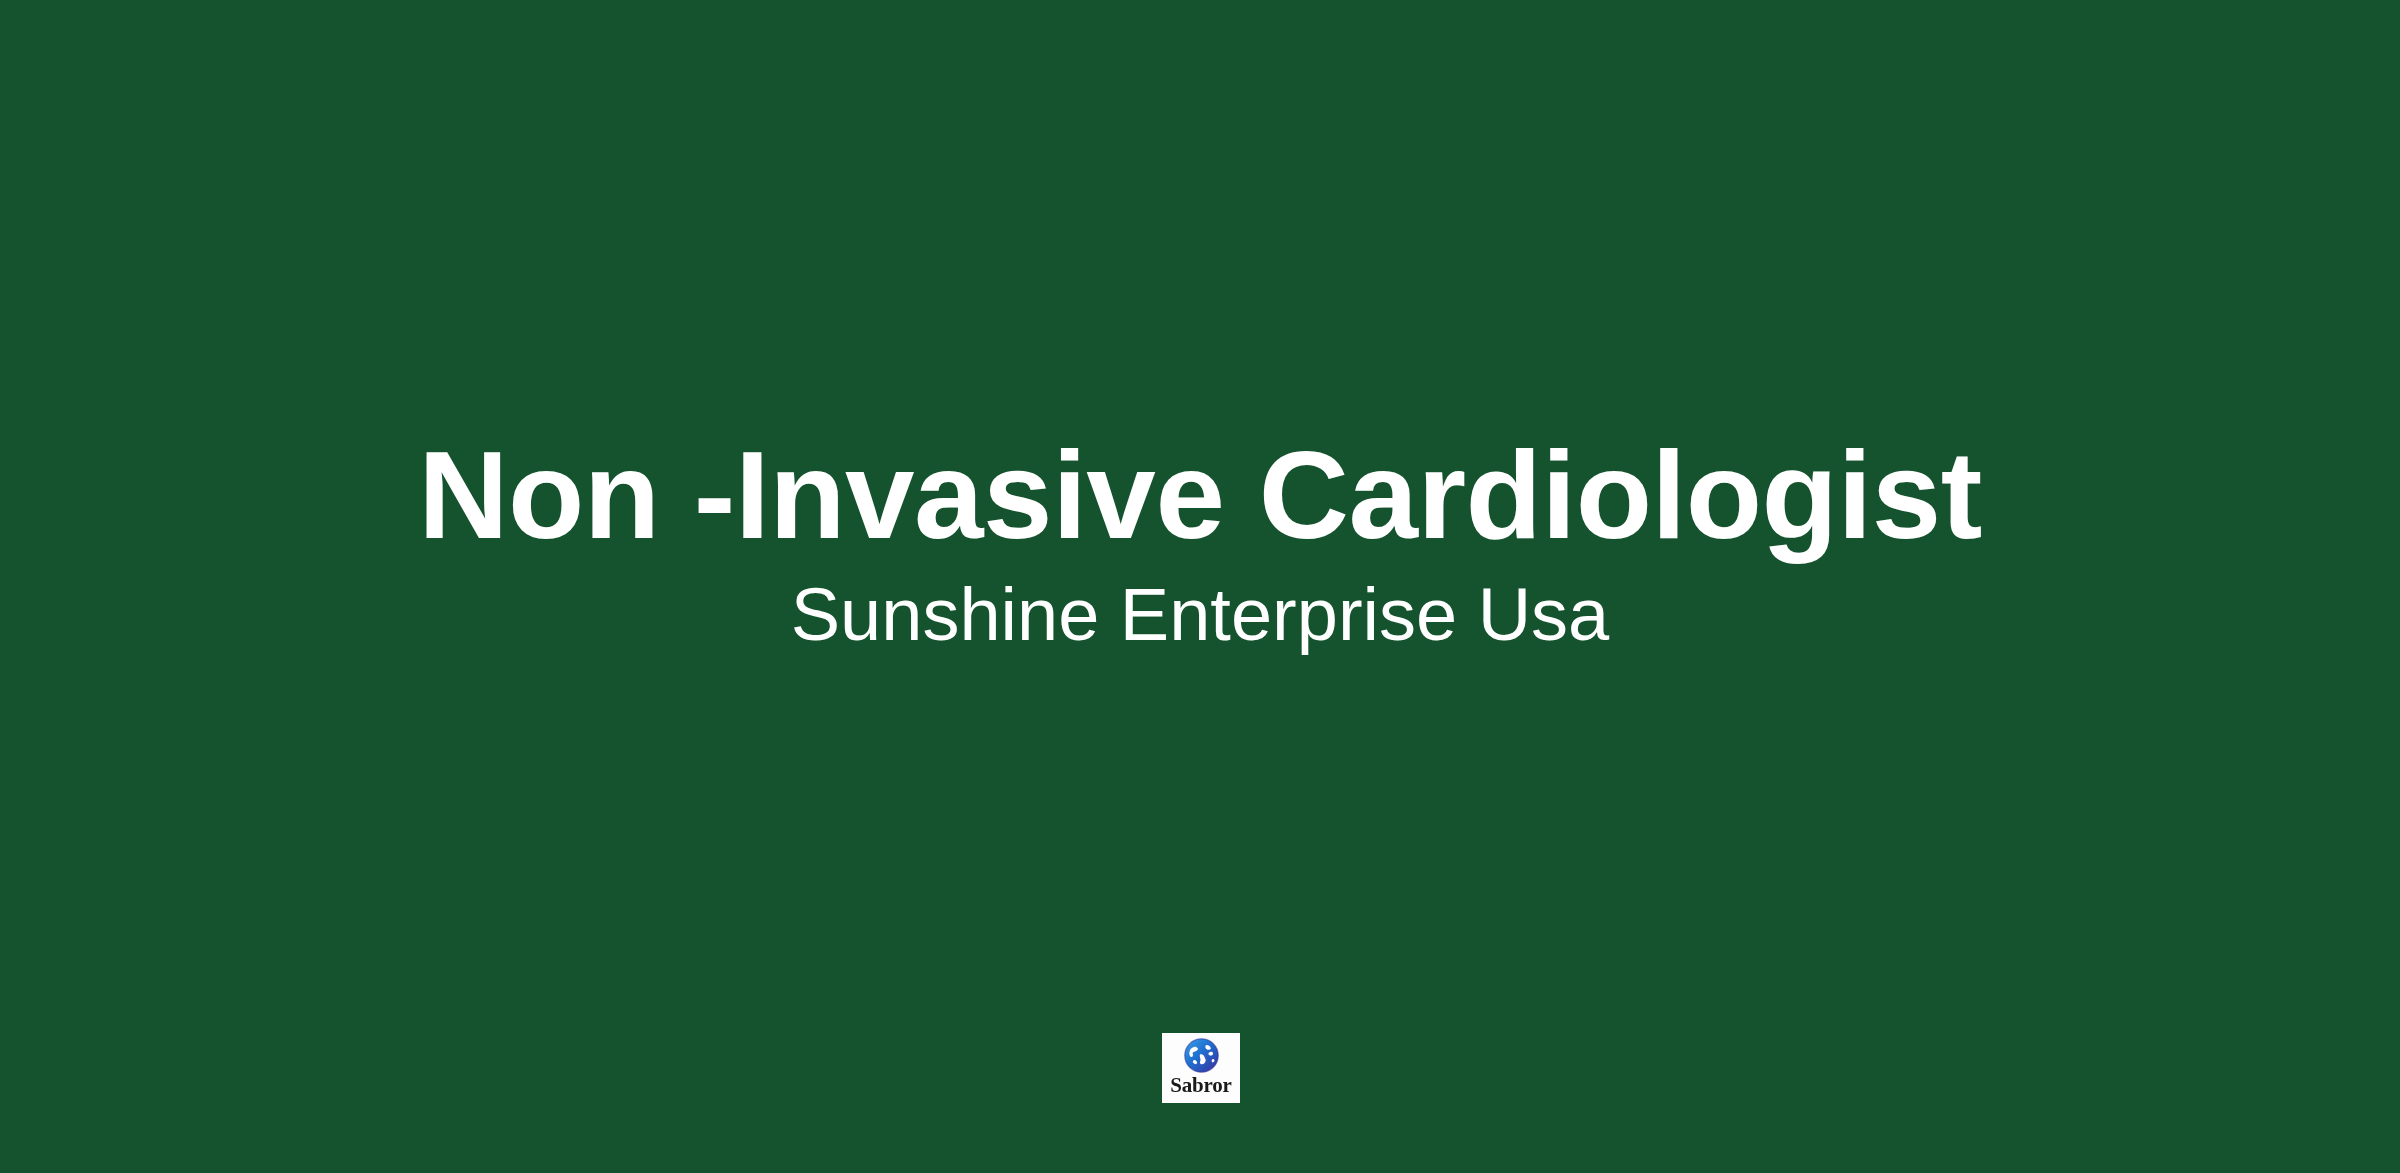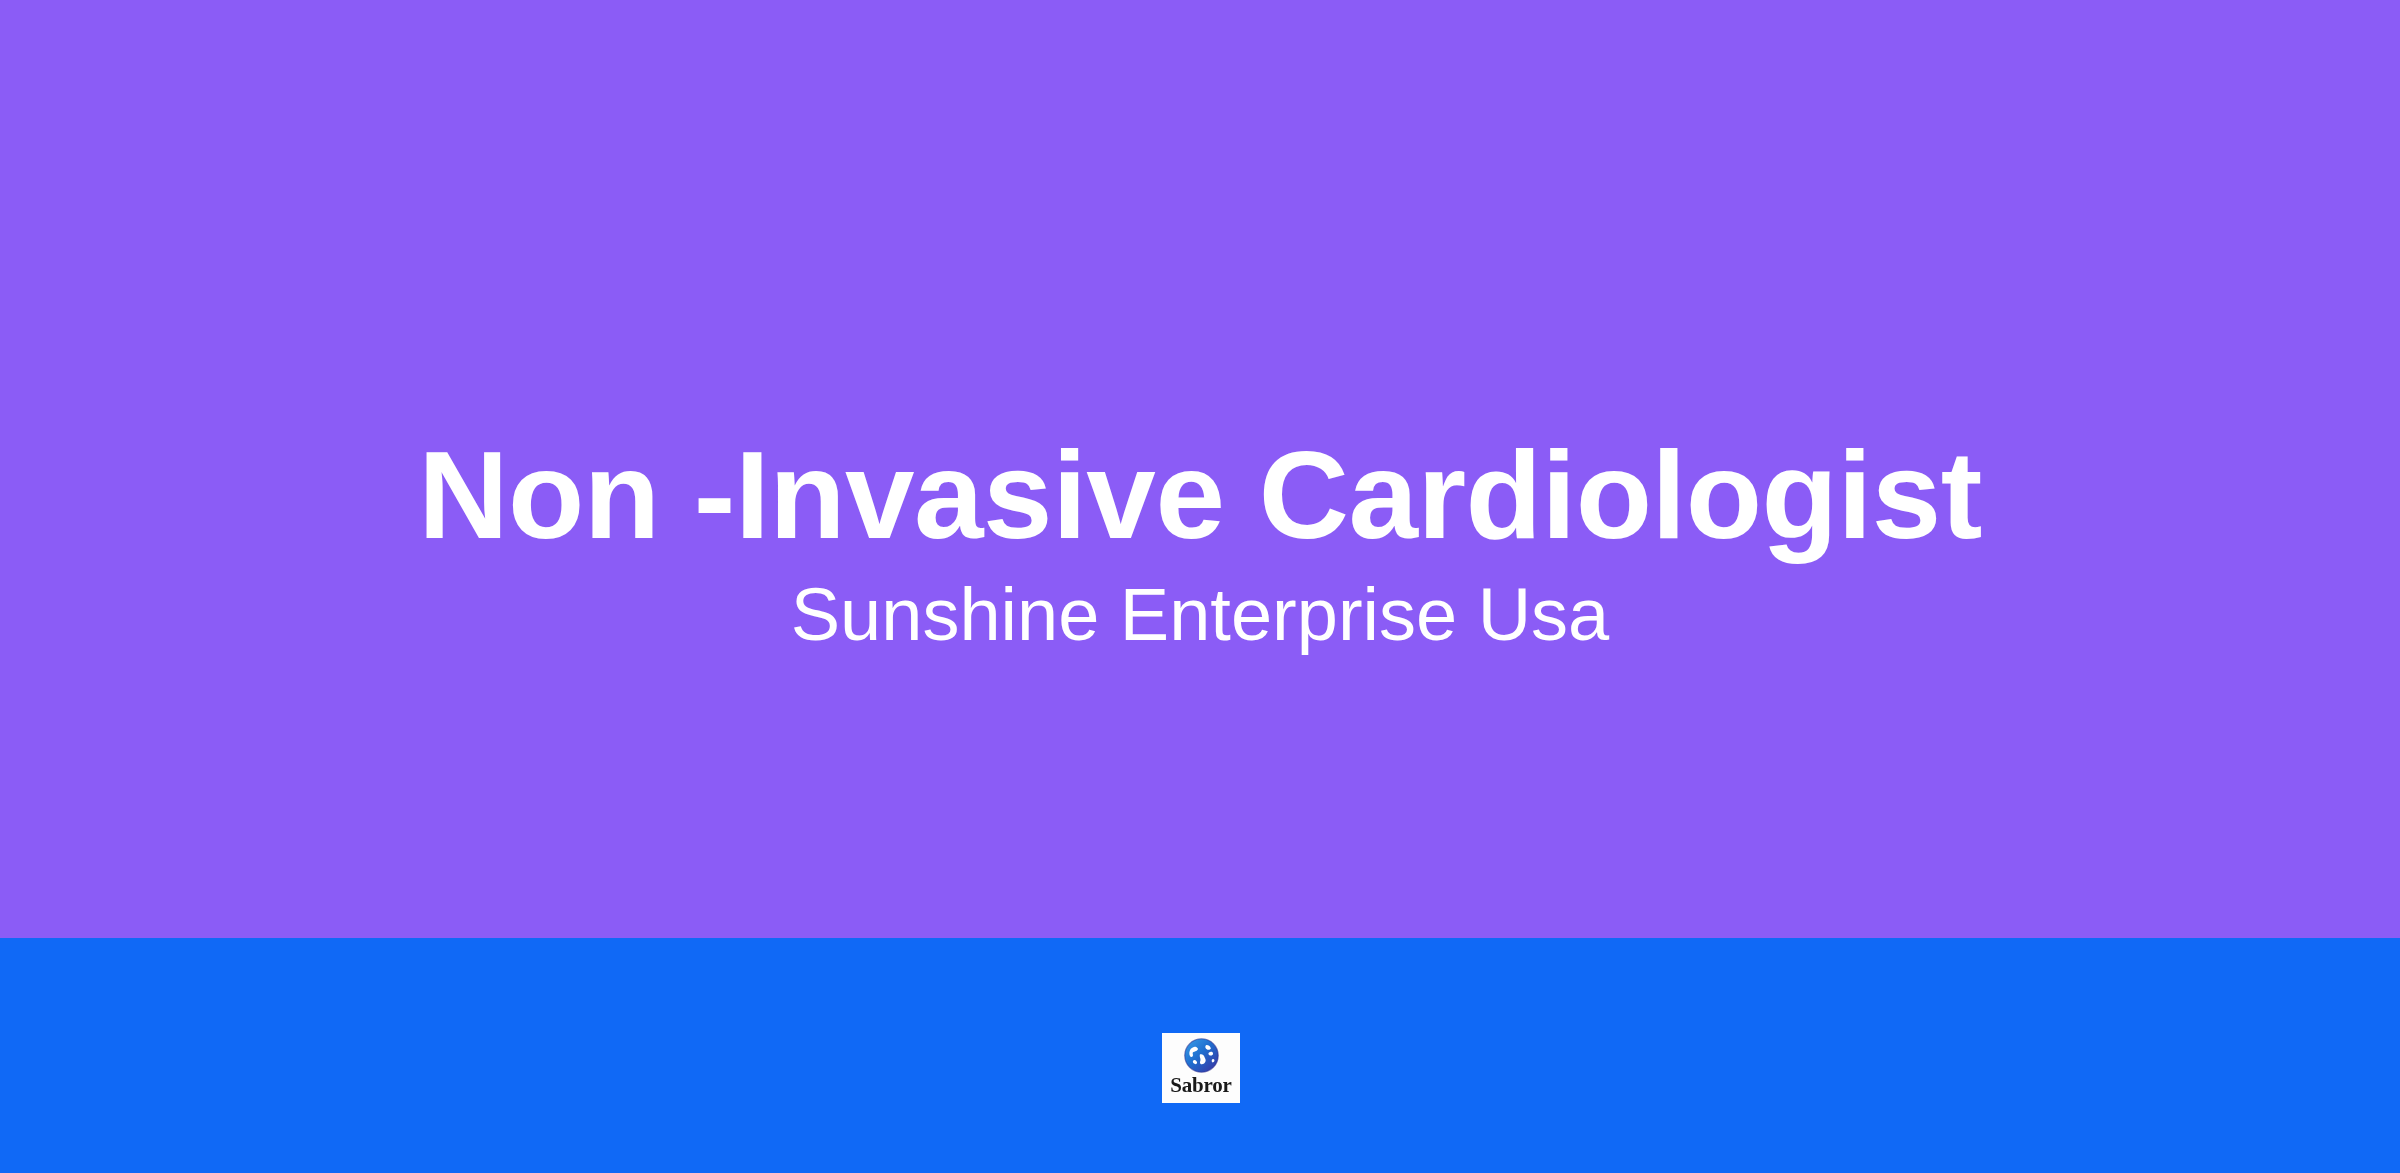--- a/index.html
+++ b/index.html
@@ -13,22 +13,22 @@
     overflow: hidden;
     font-family: "Liberation Sans", sans-serif;
     background: #1069f6;
   }
 
   
   .banner {
     position: relative;
     box-sizing: border-box;
     width: 2400px;
-    height: 938px;
-    background: #8b5cf6;
+    height: 1173px;
+    background: #14532d;
     display: flex;
     flex-direction: column;
     align-items: center;
   }
 
   .hero {
     position: absolute;
     left: 0;
     top: 0;
     width: 2400px;

